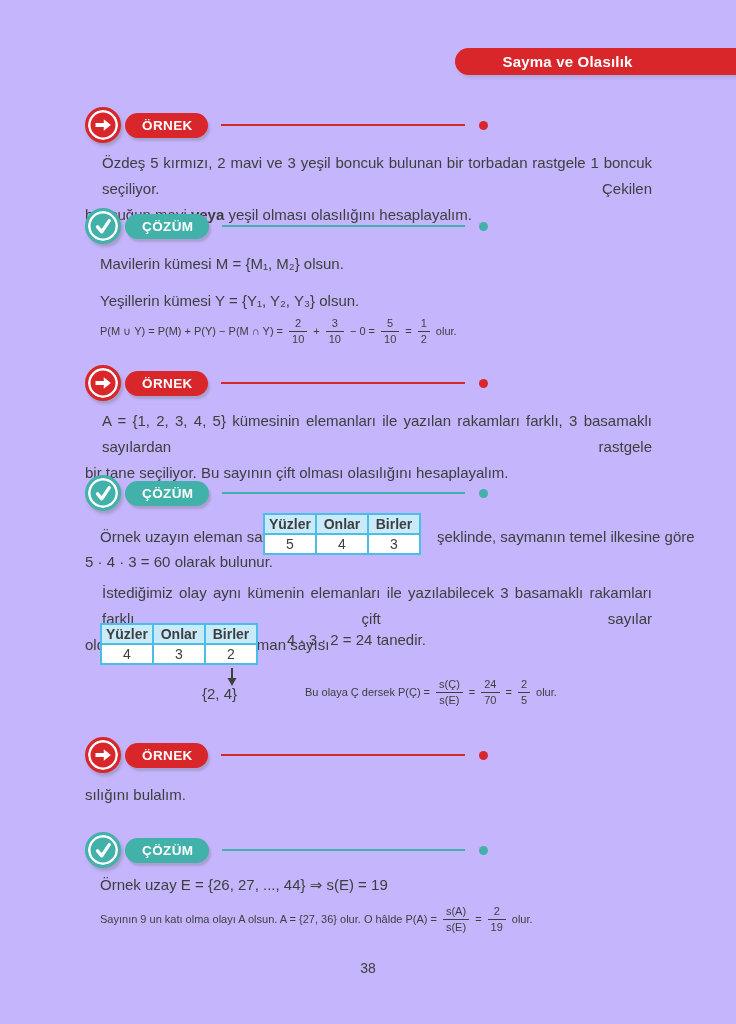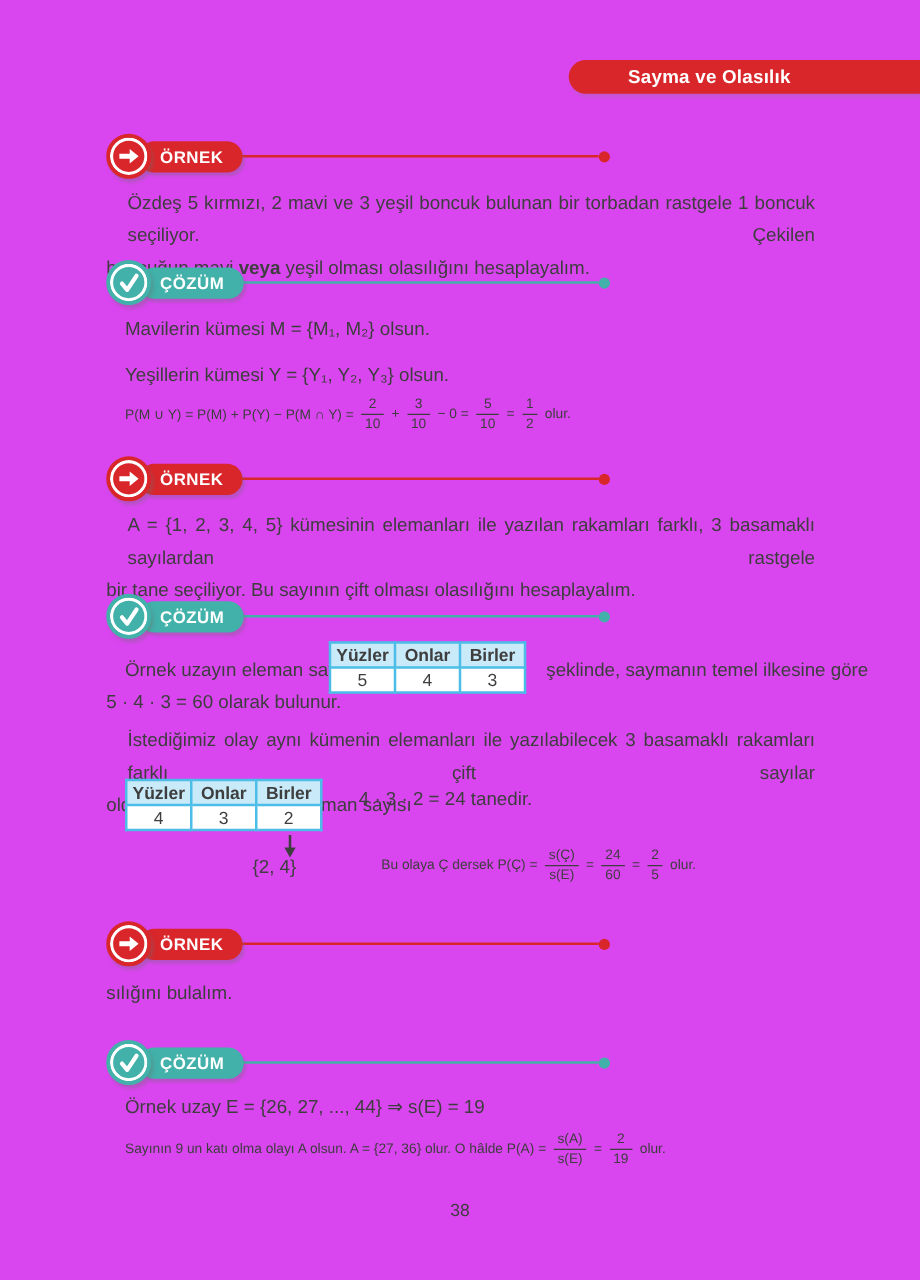--- a/index.html
+++ b/index.html
@@ -5,42 +5,42 @@
   :root{
     --red:#d9262b;
     --teal:#41b1aa;
     --cyan:#4bbde6;
     --cyan-bg:#c9eaf8;
     --ink:#3e3e3e;
   }
   *{box-sizing:border-box;}
   html,body{margin:0;padding:0;background:#fff;}
   .page{
-    position:relative;width:736px;height:1024px;margin:0 auto;background:#d946ef;
+    position:relative;width:736px;height:1024px;margin:0 auto;background:#c4b5fd;
     font-family:"Liberation Sans","DejaVu Sans",sans-serif;color:var(--ink);
     overflow:hidden;
   }
   
   .header-badge{
     position:absolute;left:455px;top:48px;right:0;height:27px;
     background:var(--red);border-radius:14px 0 0 14px;
     display:flex;align-items:center;
     box-shadow:2px 3px 3px rgba(130,130,130,.25);
   }
   .header-badge::after{
     content:"";position:absolute;left:-28px;right:30px;bottom:-9px;height:10px;
     background:linear-gradient(to bottom,rgba(140,140,140,.28),rgba(140,140,140,0));
     border-radius:50%/100%;transform:skewX(-24deg);z-index:-1;
   }
   .header-badge span{
     display:block;width:225px;text-align:center;color:#fff;
     font-weight:bold;font-size:15px;letter-spacing:.2px;
   }
   
-  .sec-header{position:absolute;left:85px;width:403px;height:40px;display:flex;align-items:center;}
+  .sec-header{position:absolute;left:85px;width:403px;height:40px;display:flex;align-items:center;gap:14px;}
   .badge-circle{
     width:36px;height:36px;border-radius:50%;flex:none;z-index:2;
     display:flex;align-items:center;justify-content:center;
     border:3px solid;box-shadow:inset 0 0 0 2.5px #fff,2px 3px 3px rgba(110,110,110,.35);
   }
   .badge-pill{
     margin-left:-10px;height:25px;line-height:25px;padding:0 15px 0 17px;z-index:1;
     border-radius:13px;color:#fff;font-weight:bold;font-size:13.5px;letter-spacing:.4px;
     box-shadow:2px 3px 2px rgba(110,110,110,.3);
   }
@@ -214,21 +214,21 @@
 
   <div class="formula" style="left:305px;top:668px;height:48px">
     <span>Bu olaya Ç dersek P(Ç) =</span>
     <span class="frac">
         <span class="num">s(Ç)</span>
         <span class="den">s(E)</span>
       </span>
     <span>=</span>
     <span class="frac">
         <span class="num">24</span>
-        <span class="den">60</span>
+        <span class="den">70</span>
       </span>
     <span>=</span>
     <span class="frac">
         <span class="num">2</span>
         <span class="den">5</span>
       </span>
     <span>olur.</span>
   </div>
 
   <div class="sec-header red" style="top:735px">

